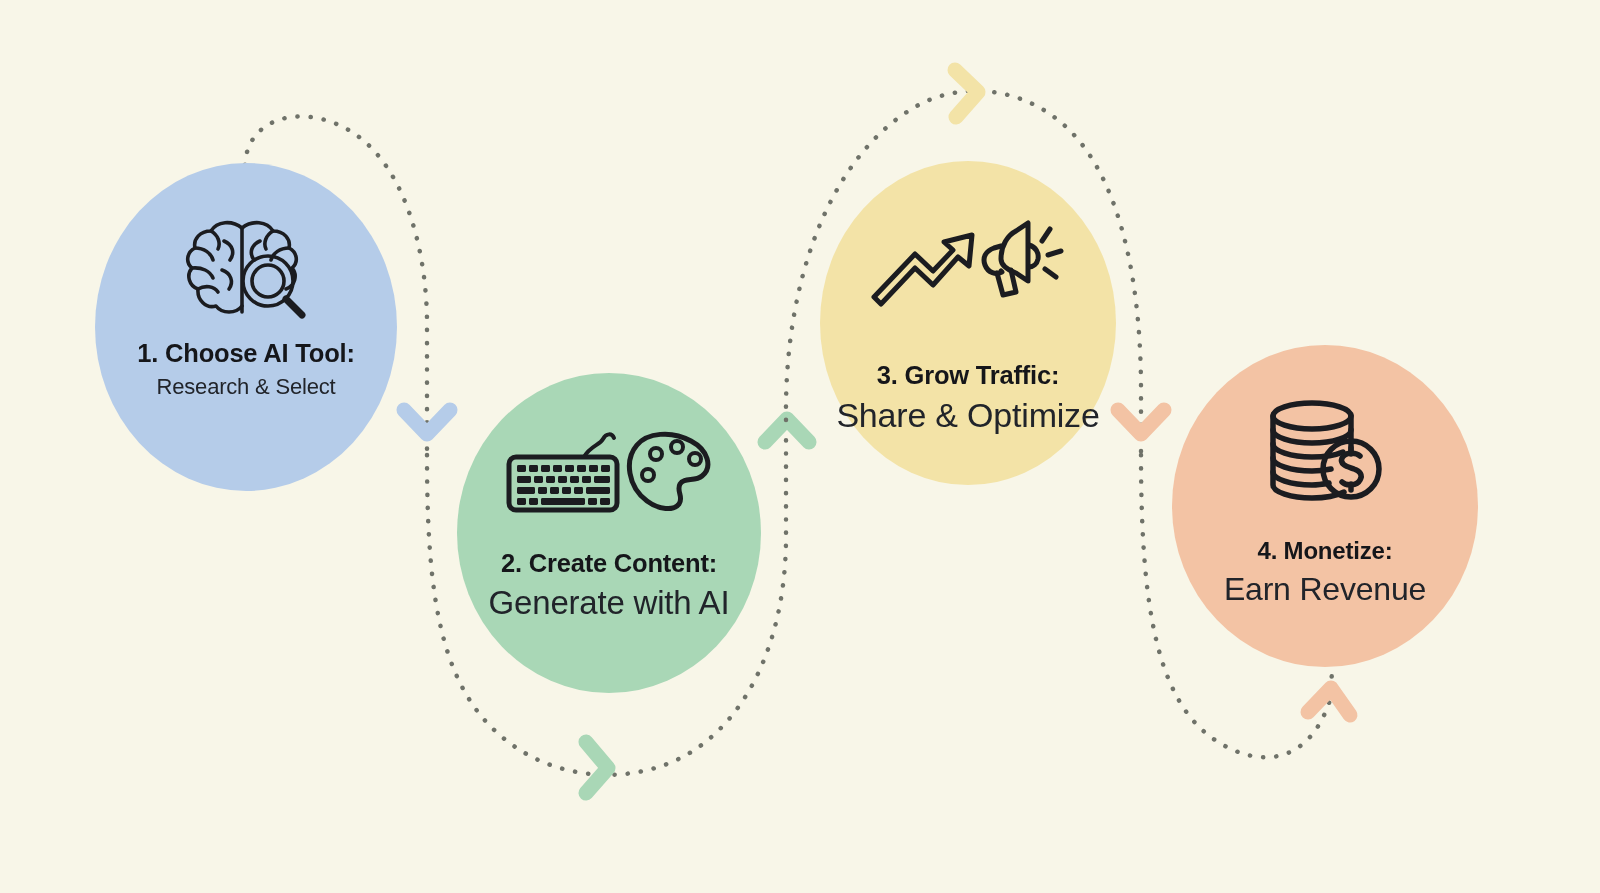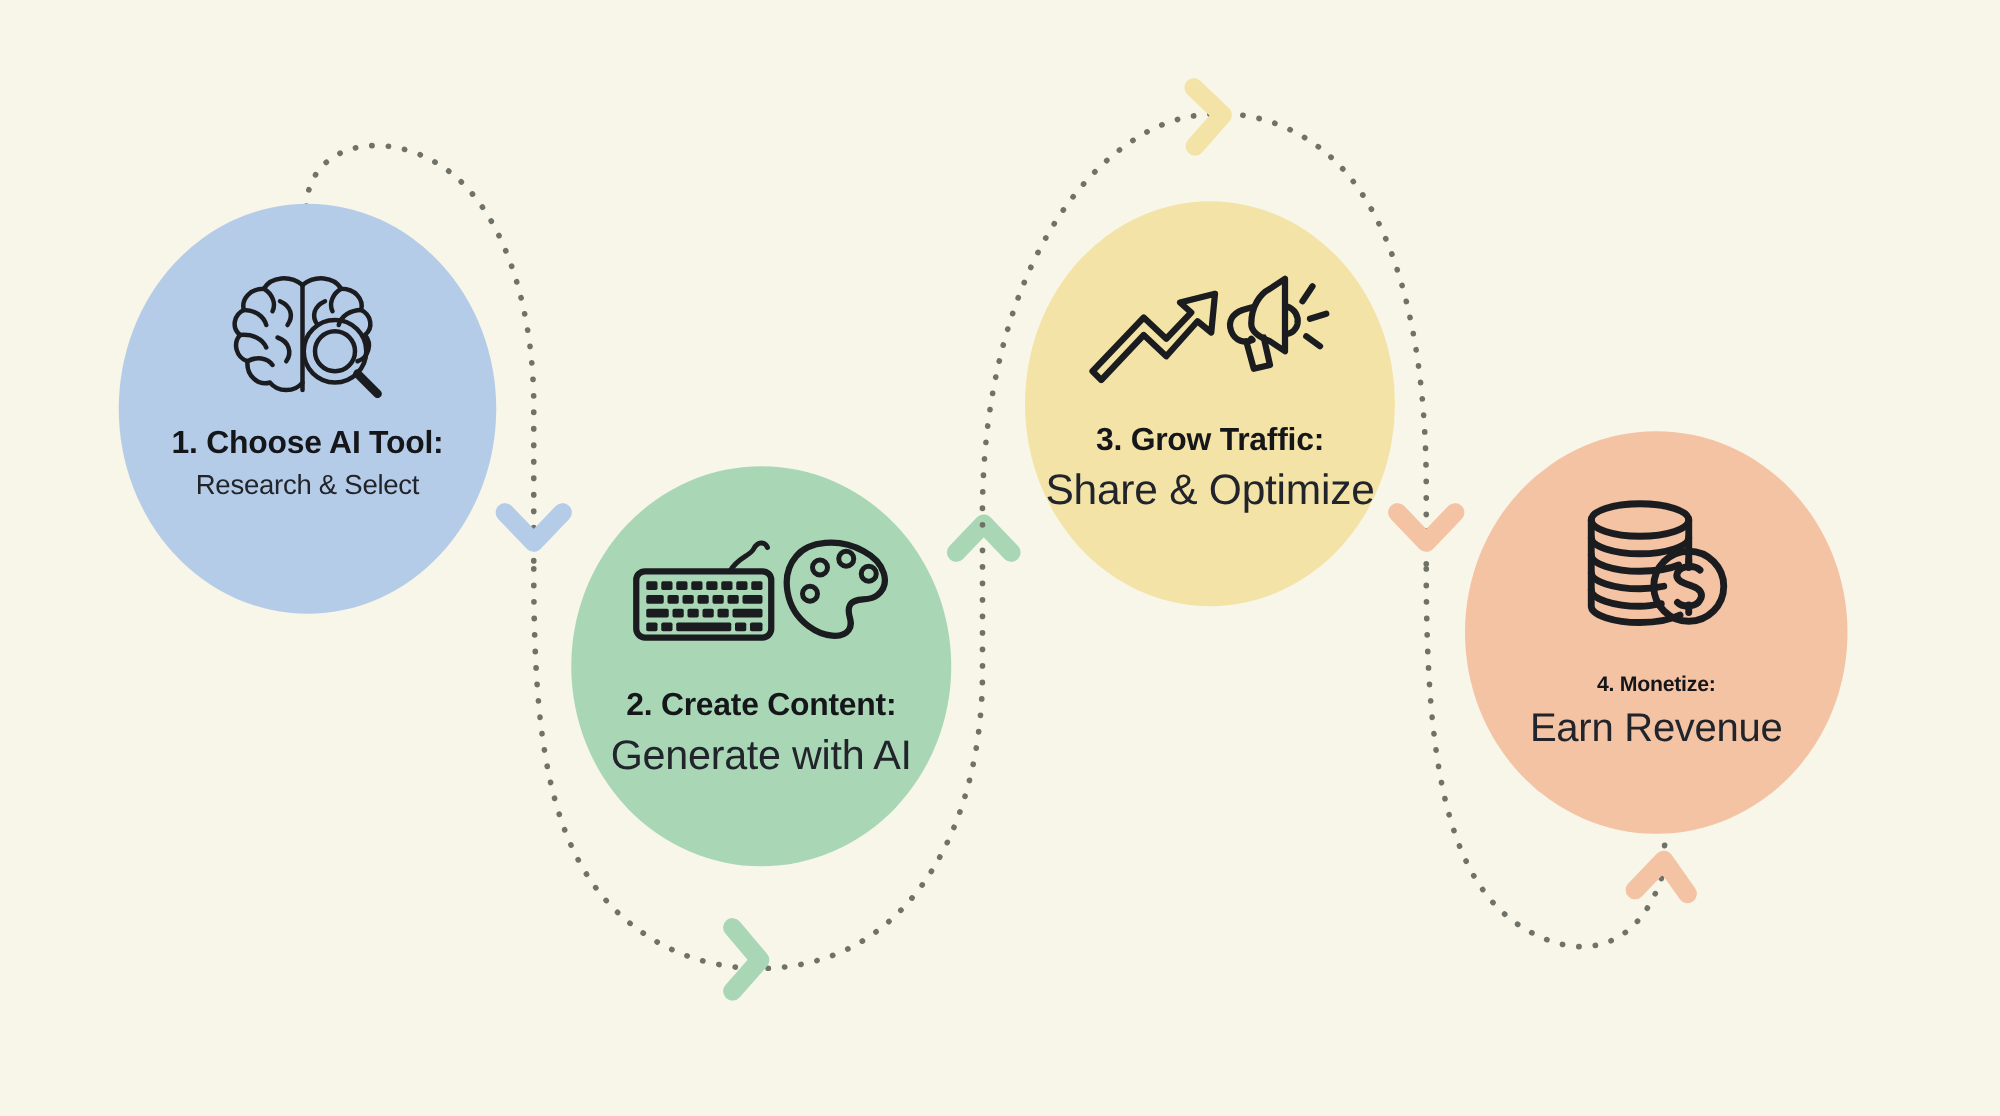--- a/index.html
+++ b/index.html
@@ -78,35 +78,36 @@
   #node-2 .node-icon { margin-top: 58px; }
   #node-2 .node-text { margin-top: 30px; }
   #node-2 .node-title { font-size: 25.5px; }
   #node-2 .node-subtitle { font-size: 33px; margin-top: 6px; }
 
   
   #node-3 {
     left: 820px; top: 161px;
     width: 296px; height: 324px;
     background: #f3e3a7;
+    gap: 24px;
   }
   #node-3 .node-icon { margin-top: 54px; }
   #node-3 .node-text { margin-top: 26px; }
   #node-3 .node-title { font-size: 25.5px; }
   #node-3 .node-subtitle { font-size: 34px; margin-top: 6px; }
 
   
   #node-4 {
     left: 1172px; top: 345px;
     width: 306px; height: 322px;
     background: #f3c3a4;
   }
   #node-4 .node-icon { margin-top: 54px; }
   #node-4 .node-text { margin-top: 28px; }
-  #node-4 .node-title { font-size: 17px; }
+  #node-4 .node-title { font-size: 24px; }
   #node-4 .node-subtitle { font-size: 32px; margin-top: 6px; }
 </style>
 </head>
 <body>
 
 <div id="stage">
 
   <svg id="connectors" viewBox="0 0 1600 893">
     <defs>
       <style>

